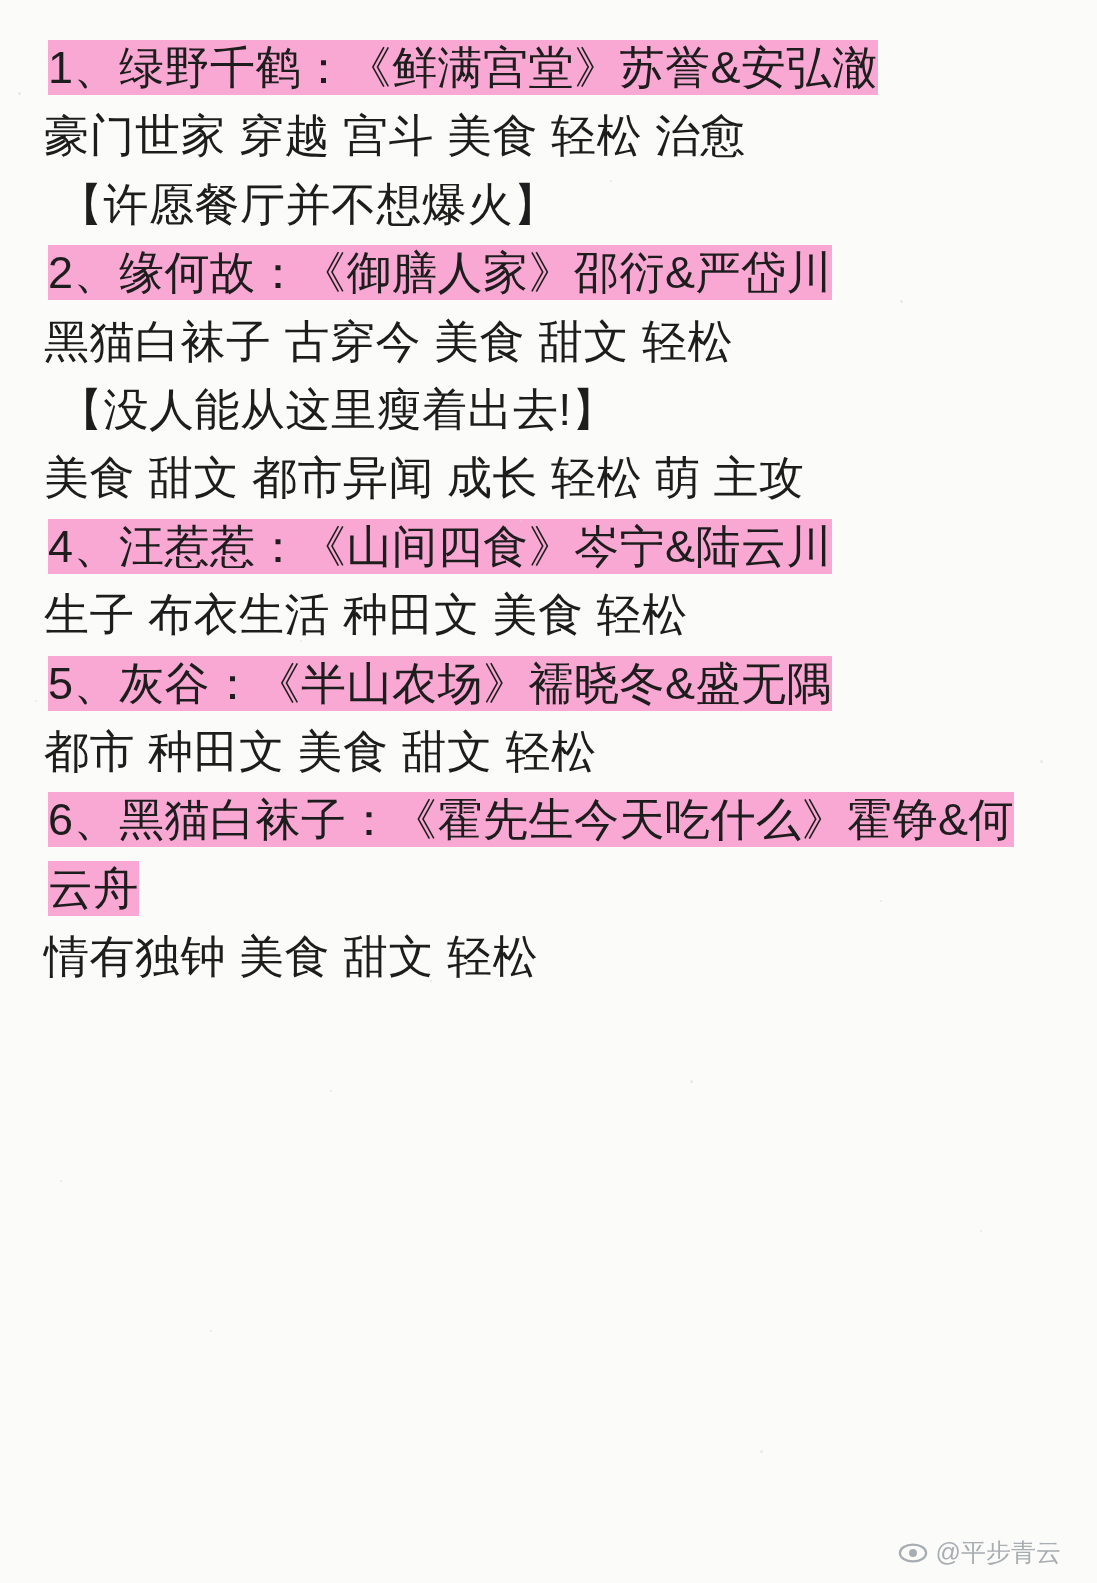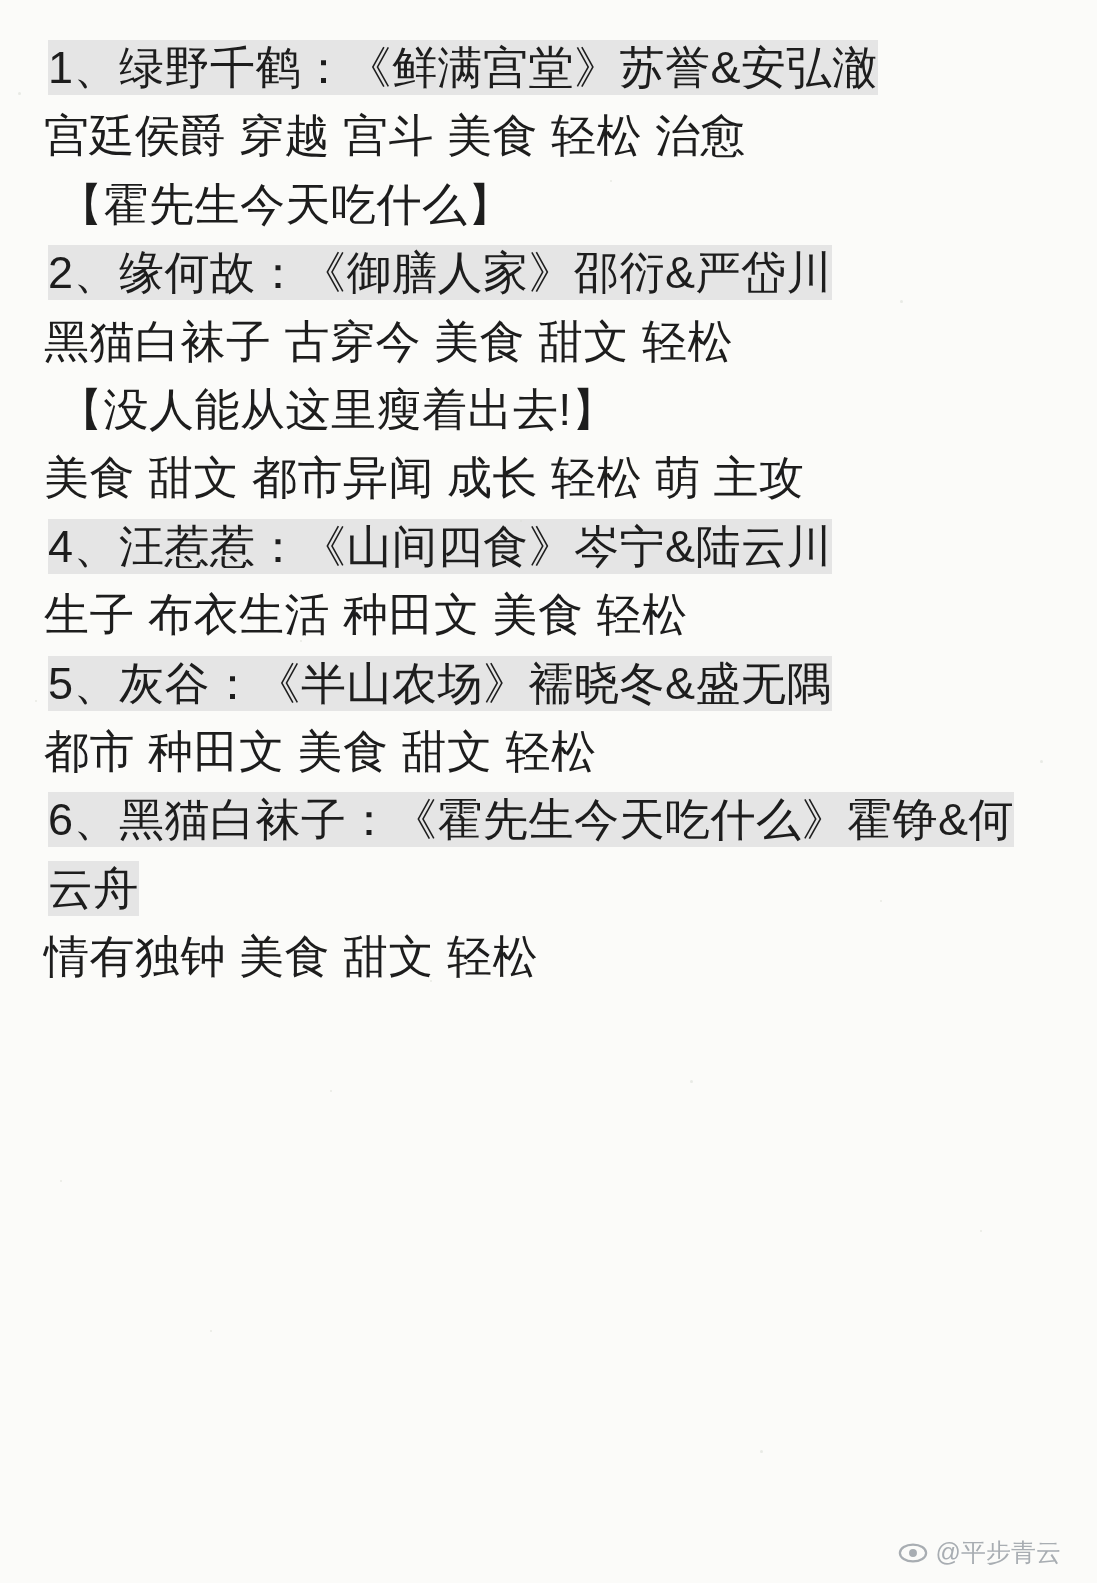--- a/index.html
+++ b/index.html
@@ -37,21 +37,21 @@
     line-height: 1.52;
     color: #1d1d1d;
     letter-spacing: .5px;
     white-space: pre-wrap;
     word-break: break-all;
   }
   .line.title {
     margin-left: 4px;
   }
   .line.title .hl {
-    background: #e5e5e5;
+    background: #f9a8d4;
     box-decoration-break: clone;
     -webkit-box-decoration-break: clone;
     padding: 2px 0;
   }
   .line.tags {
     color: #1d1d1d;
   }
   .line.note {
     color: #1d1d1d;
     margin-left: 14px;
@@ -73,22 +73,22 @@
     display: inline-block;
   }
 </style>
 </head>
 <body>
 
 <div class="page">
 
   <div class="entry">
     <div class="line title"><span class="hl">1、绿野千鹤：《鲜满宫堂》苏誉&amp;安弘澈</span></div>
-    <div class="line tags">宫廷侯爵 穿越 宫斗 美食 轻松 治愈</div>
-    <div class="line note">【霍先生今天吃什么】</div>
+    <div class="line tags">豪门世家 穿越 宫斗 美食 轻松 治愈</div>
+    <div class="line note">【许愿餐厅并不想爆火】</div>
   </div>
 
   <div class="entry">
     <div class="line title"><span class="hl">2、缘何故：《御膳人家》邵衍&amp;严岱川</span></div>
     <div class="line tags">黑猫白袜子 古穿今 美食 甜文 轻松</div>
   </div>
 
   <div class="entry">
     <div class="line note">【没人能从这里瘦着出去!】</div>
     <div class="line tags">美食 甜文 都市异闻 成长 轻松 萌 主攻</div>

